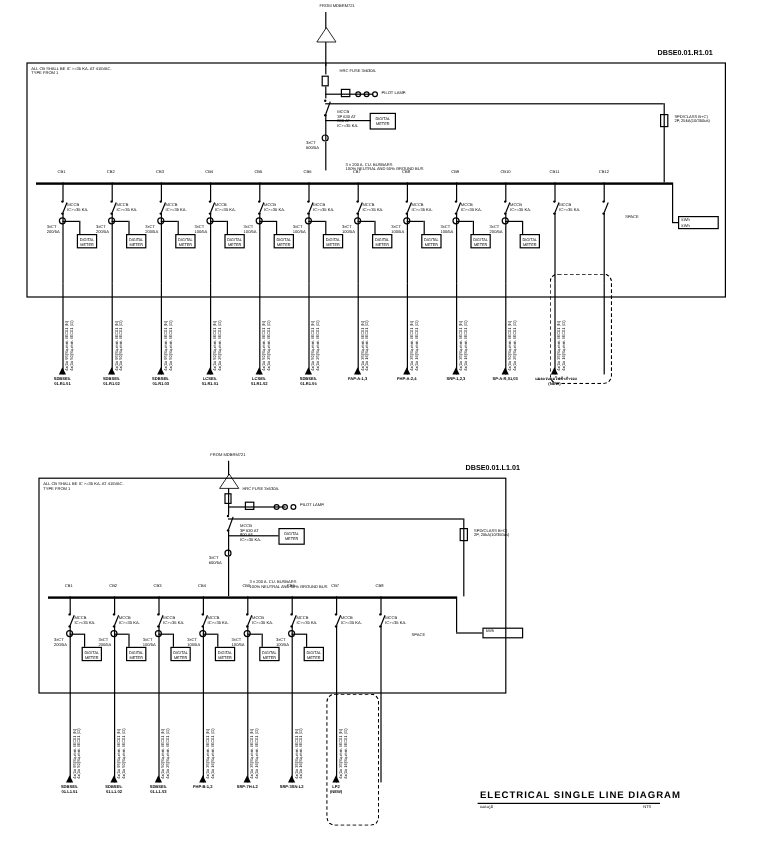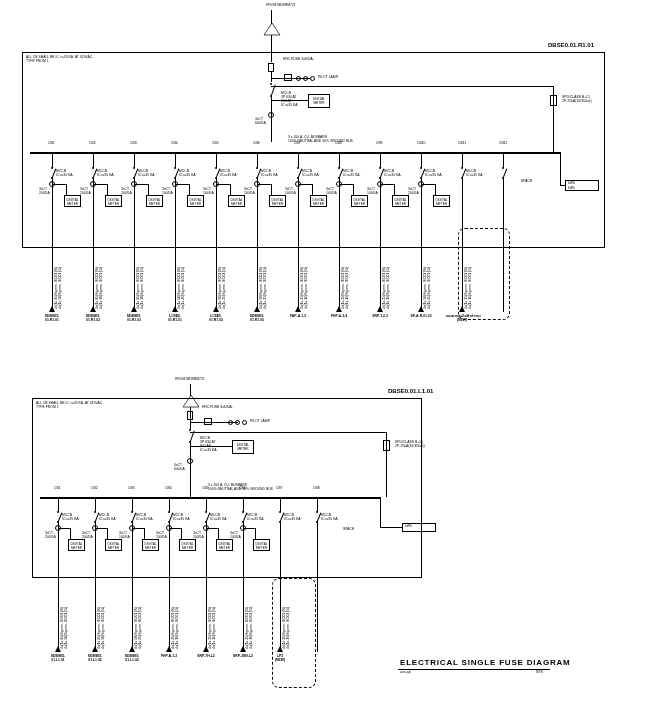--- a/index.html
+++ b/index.html
@@ -530,18 +530,18 @@
       <div class="sw" style="left:317px;top:512px;height:9px;transform:rotate(22deg);"></div>
       <div class="dot" style="left:316px;top:521px;"></div>
       <div class="abs txt" style="left:321px;top:514px;">MCCB
 IC&gt;=35 KA.</div>
       <div class="ln vl" style="left:317px;top:521px;height:49px;"></div>
       <div class="ln vl" style="left:317px;top:570px;height:82px;"></div>
     </div>
 
   <div class="dash" style="left:272px;top:578px;width:44px;height:110px;"></div>
 
-  <div class="abs t8" style="left:400px;top:658px;">ELECTRICAL  SINGLE  FUSE  DIAGRAM</div>
+  <div class="abs t8" style="left:400px;top:658px;">ELECTRICAL  SINGLE  LINE  DIAGRAM</div>
   <div class="ln hl" style="left:398px;top:669px;width:152px;height:0.8px;"></div>
   <div class="abs txt" style="left:400px;top:671px;">แผนภูมิ</div>
   <div class="abs txt" style="left:536px;top:671px;">NTS</div>
 
 </div>
 
 </body></html>

